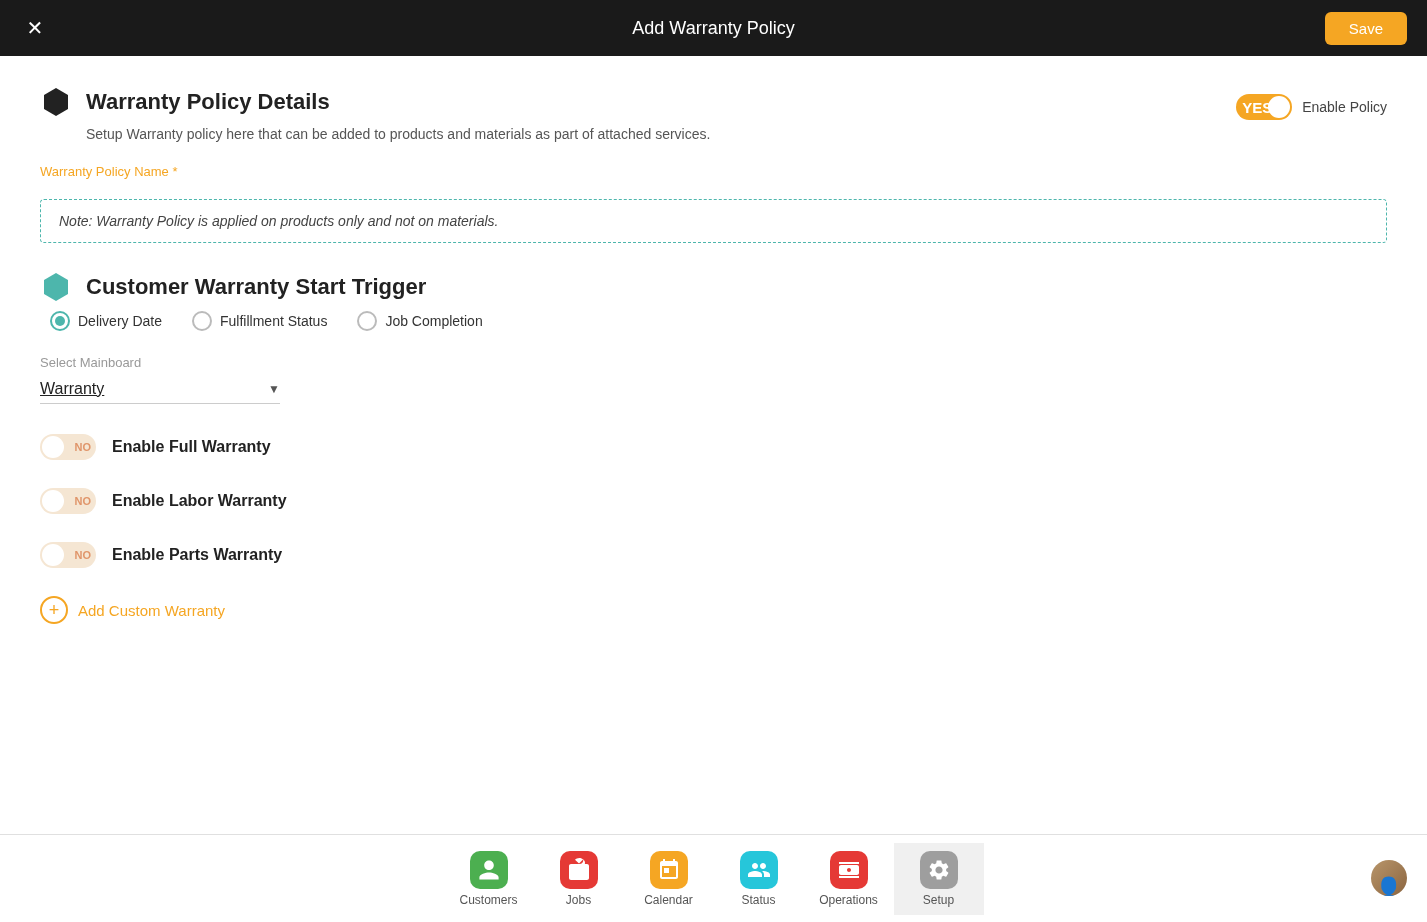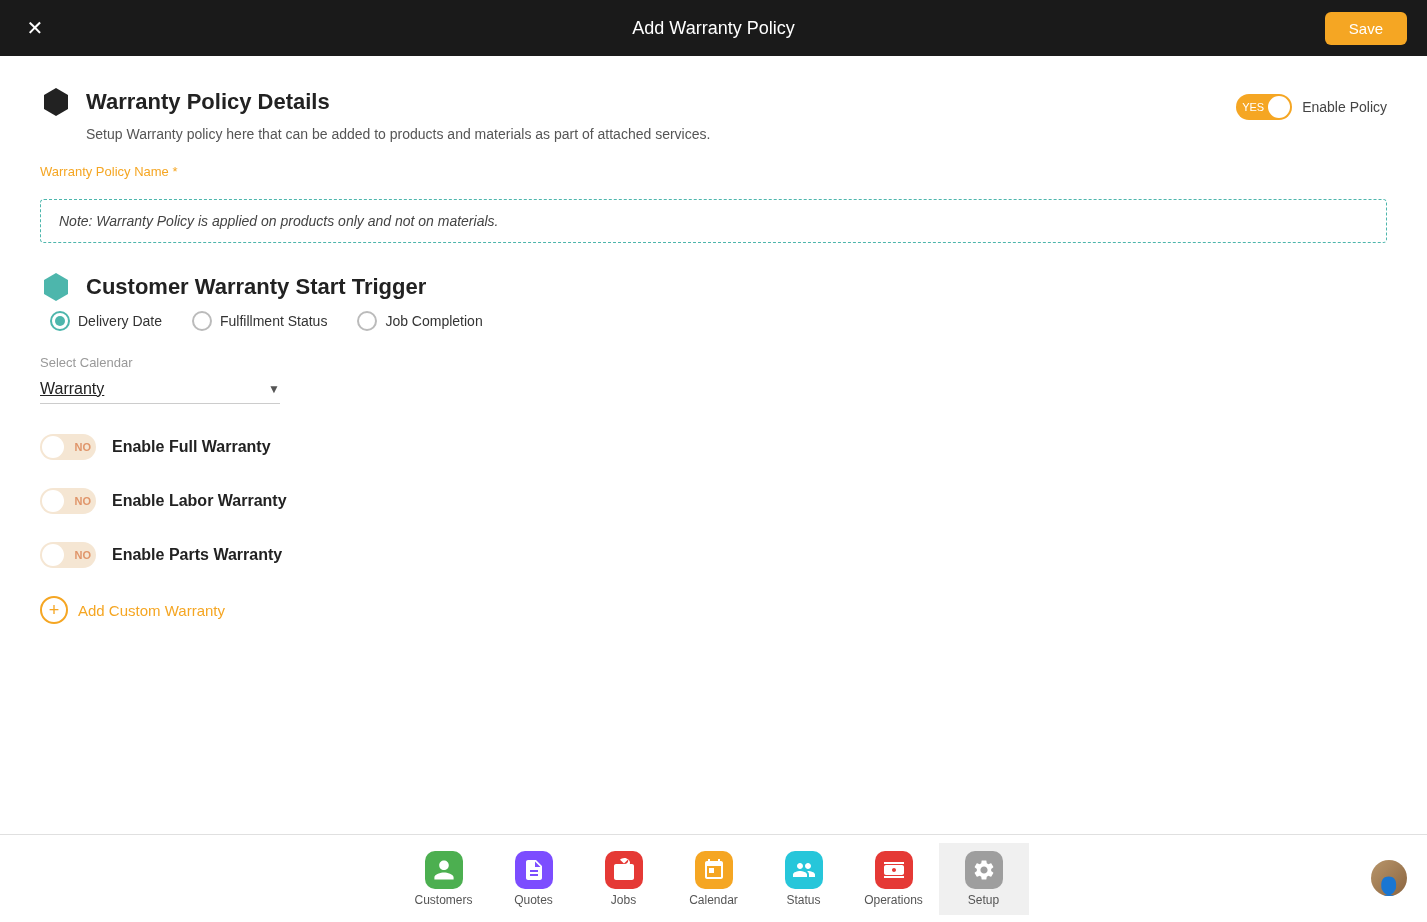--- a/index.html
+++ b/index.html
@@ -80,22 +80,22 @@
       width: 56px;
       height: 26px;
       display: flex;
       align-items: center;
       padding: 2px;
       cursor: pointer;
       position: relative;
     }
     .toggle-yes-text {
       color: #fff;
-      font-size: 11px;
-      font-weight: 400;
+      font-size: 15px;
+      font-weight: 700;
       margin-left: 4px;
     }
     .toggle-yes-circle {
       width: 22px;
       height: 22px;
       background: #fff;
       border-radius: 50%;
       position: absolute;
       right: 2px;
     }
@@ -433,21 +433,21 @@
         <div class="radio-circle unselected"></div>
         <span class="radio-label">Fulfillment Status</span>
       </label>
       <label class="radio-option">
         <div class="radio-circle unselected"></div>
         <span class="radio-label">Job Completion</span>
       </label>
     </div>
 
     <div class="select-wrapper">
-      <div class="select-label">Select Calendar</div>
+      <div class="select-label">Select Mainboard</div>
       <div class="select-field">
         <select>
           <option>Warranty</option>
         </select>
         <span class="select-arrow">▼</span>
       </div>
     </div>
   </div>
 
   <div>
@@ -488,28 +488,20 @@
 
   <div class="nav-item">
     <div class="nav-icon" style="background:#4caf50;border-radius:10px;">
       <svg width="24" height="24" viewBox="0 0 24 24" fill="white">
           <path d="M12 12c2.7 0 4.8-2.1 4.8-4.8S14.7 2.4 12 2.4 7.2 4.5 7.2 7.2 9.3 12 12 12zm0 2.4c-3.2 0-9.6 1.6-9.6 4.8v2.4h19.2v-2.4c0-3.2-6.4-4.8-9.6-4.8z"></path>
         </svg>
     </div>
     <span class="nav-label">Customers</span>
   </div>
 
-  <div class="nav-item">
-    <div class="nav-icon" style="background:#7c4dff;border-radius:10px;">
-      <svg width="24" height="24" viewBox="0 0 24 24" fill="white">
-          <path d="M14 2H6c-1.1 0-2 .9-2 2v16c0 1.1.9 2 2 2h12c1.1 0 2-.9 2-2V8l-6-6zm2 16H8v-2h8v2zm0-4H8v-2h8v2zm-3-5V3.5L18.5 9H13z"></path>
-        </svg>
-    </div>
-    <span class="nav-label">Quotes</span>
-  </div>
 
   <div class="nav-item">
     <div class="nav-icon" style="background:#e53935;border-radius:10px;">
       <svg width="24" height="24" viewBox="0 0 24 24" fill="white">
           <path d="M20 6h-2.18c.07-.44.18-.88.18-1.33C18 2.53 15.47 0 12.33 0c-1.7 0-3.22.7-4.33 1.83L12 5.5l4-4c.17.27.28.58.28.92C16.28 4.33 14.61 6 12.61 6H4c-1.1 0-2 .9-2 2v12c0 1.1.9 2 2 2h16c1.1 0 2-.9 2-2V8c0-1.1-.9-2-2-2z"></path>
         </svg>
     </div>
     <span class="nav-label">Jobs</span>
   </div>
 

